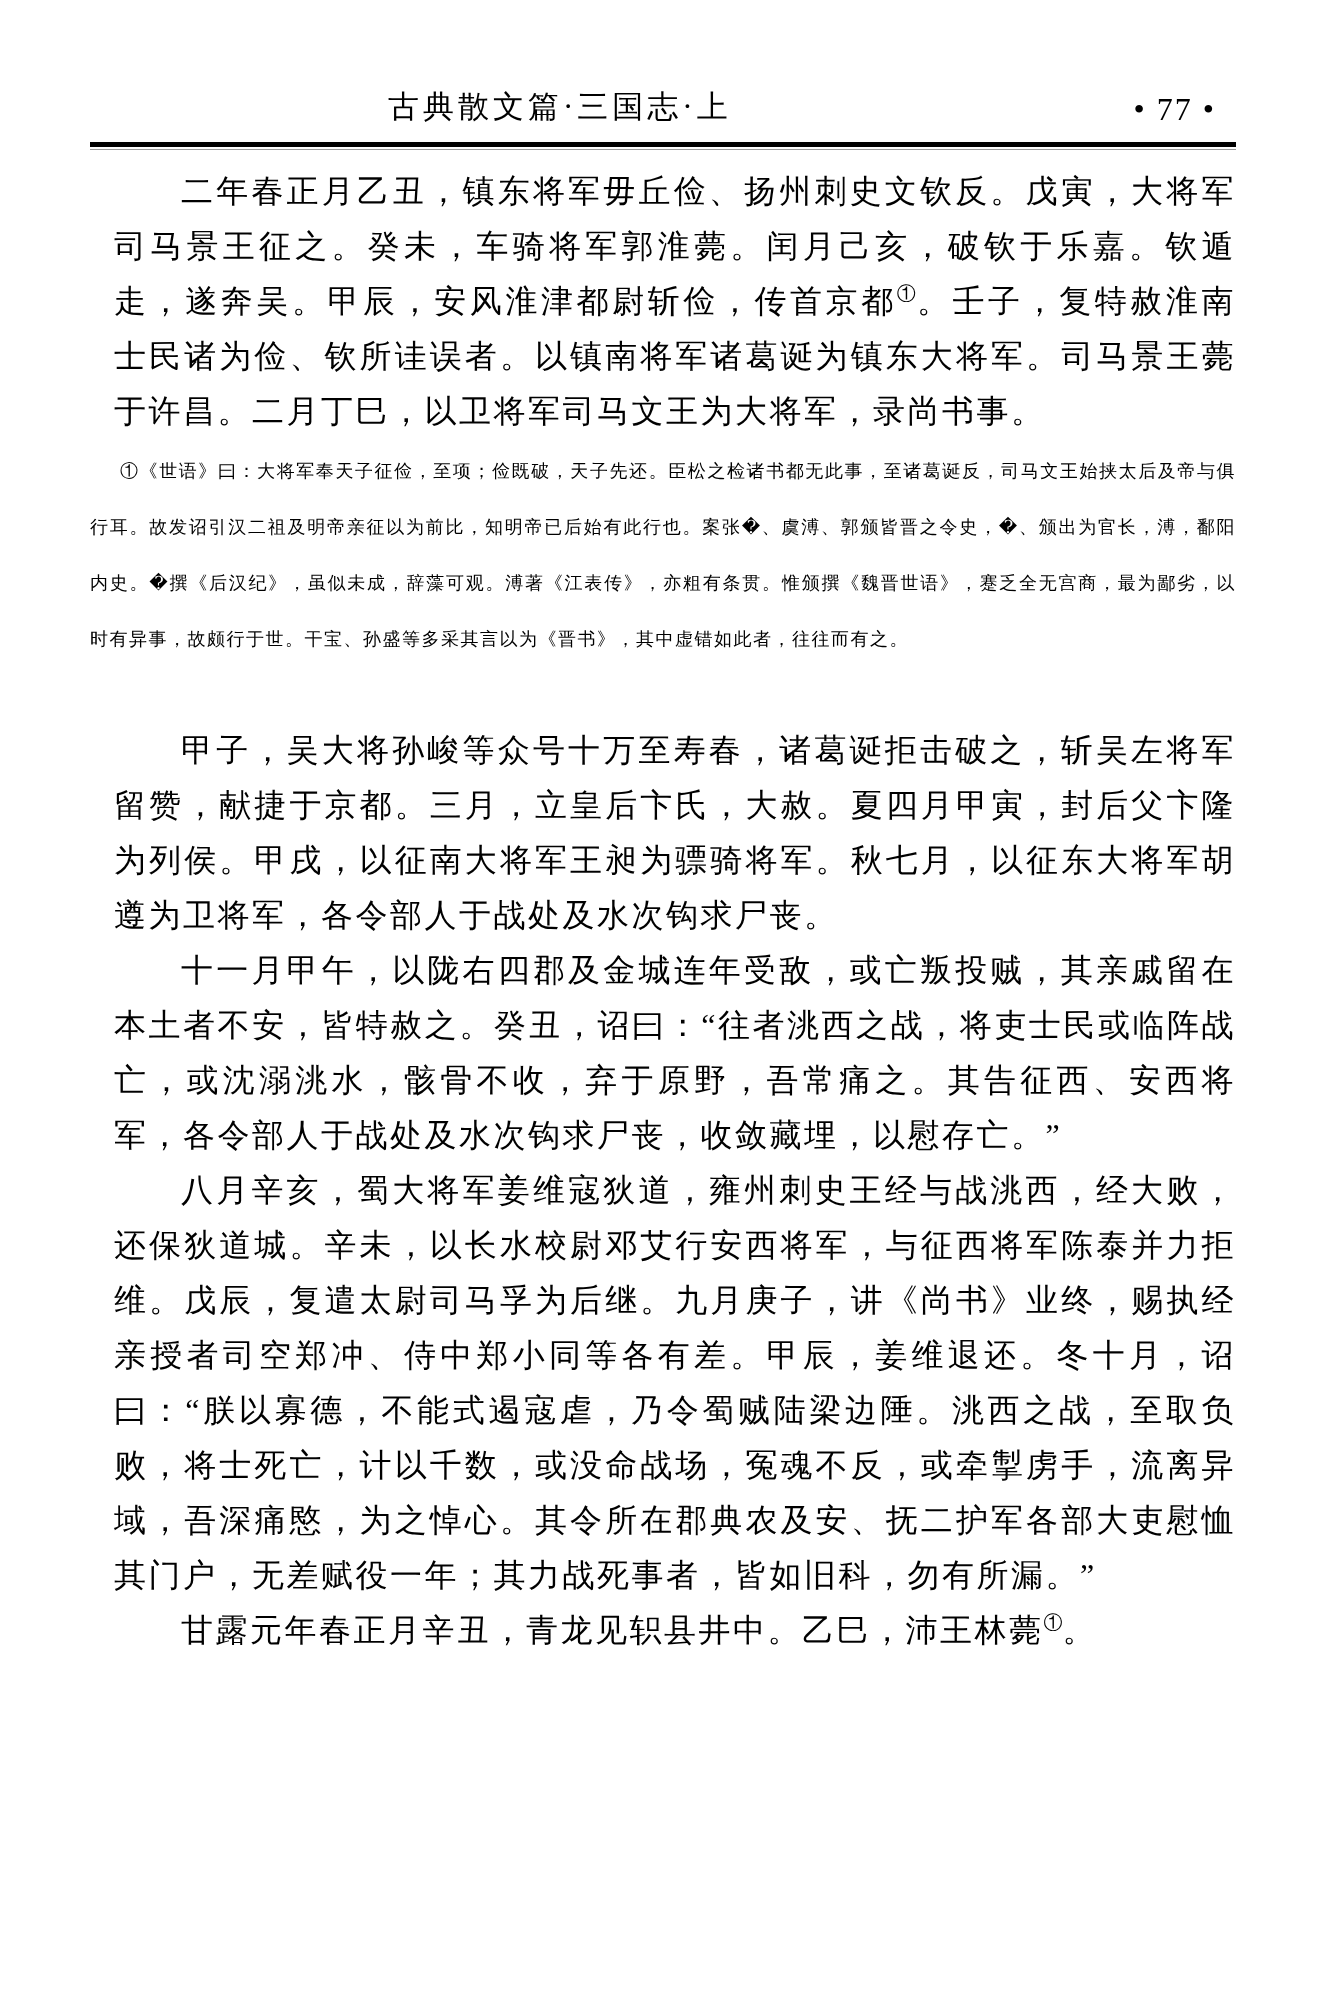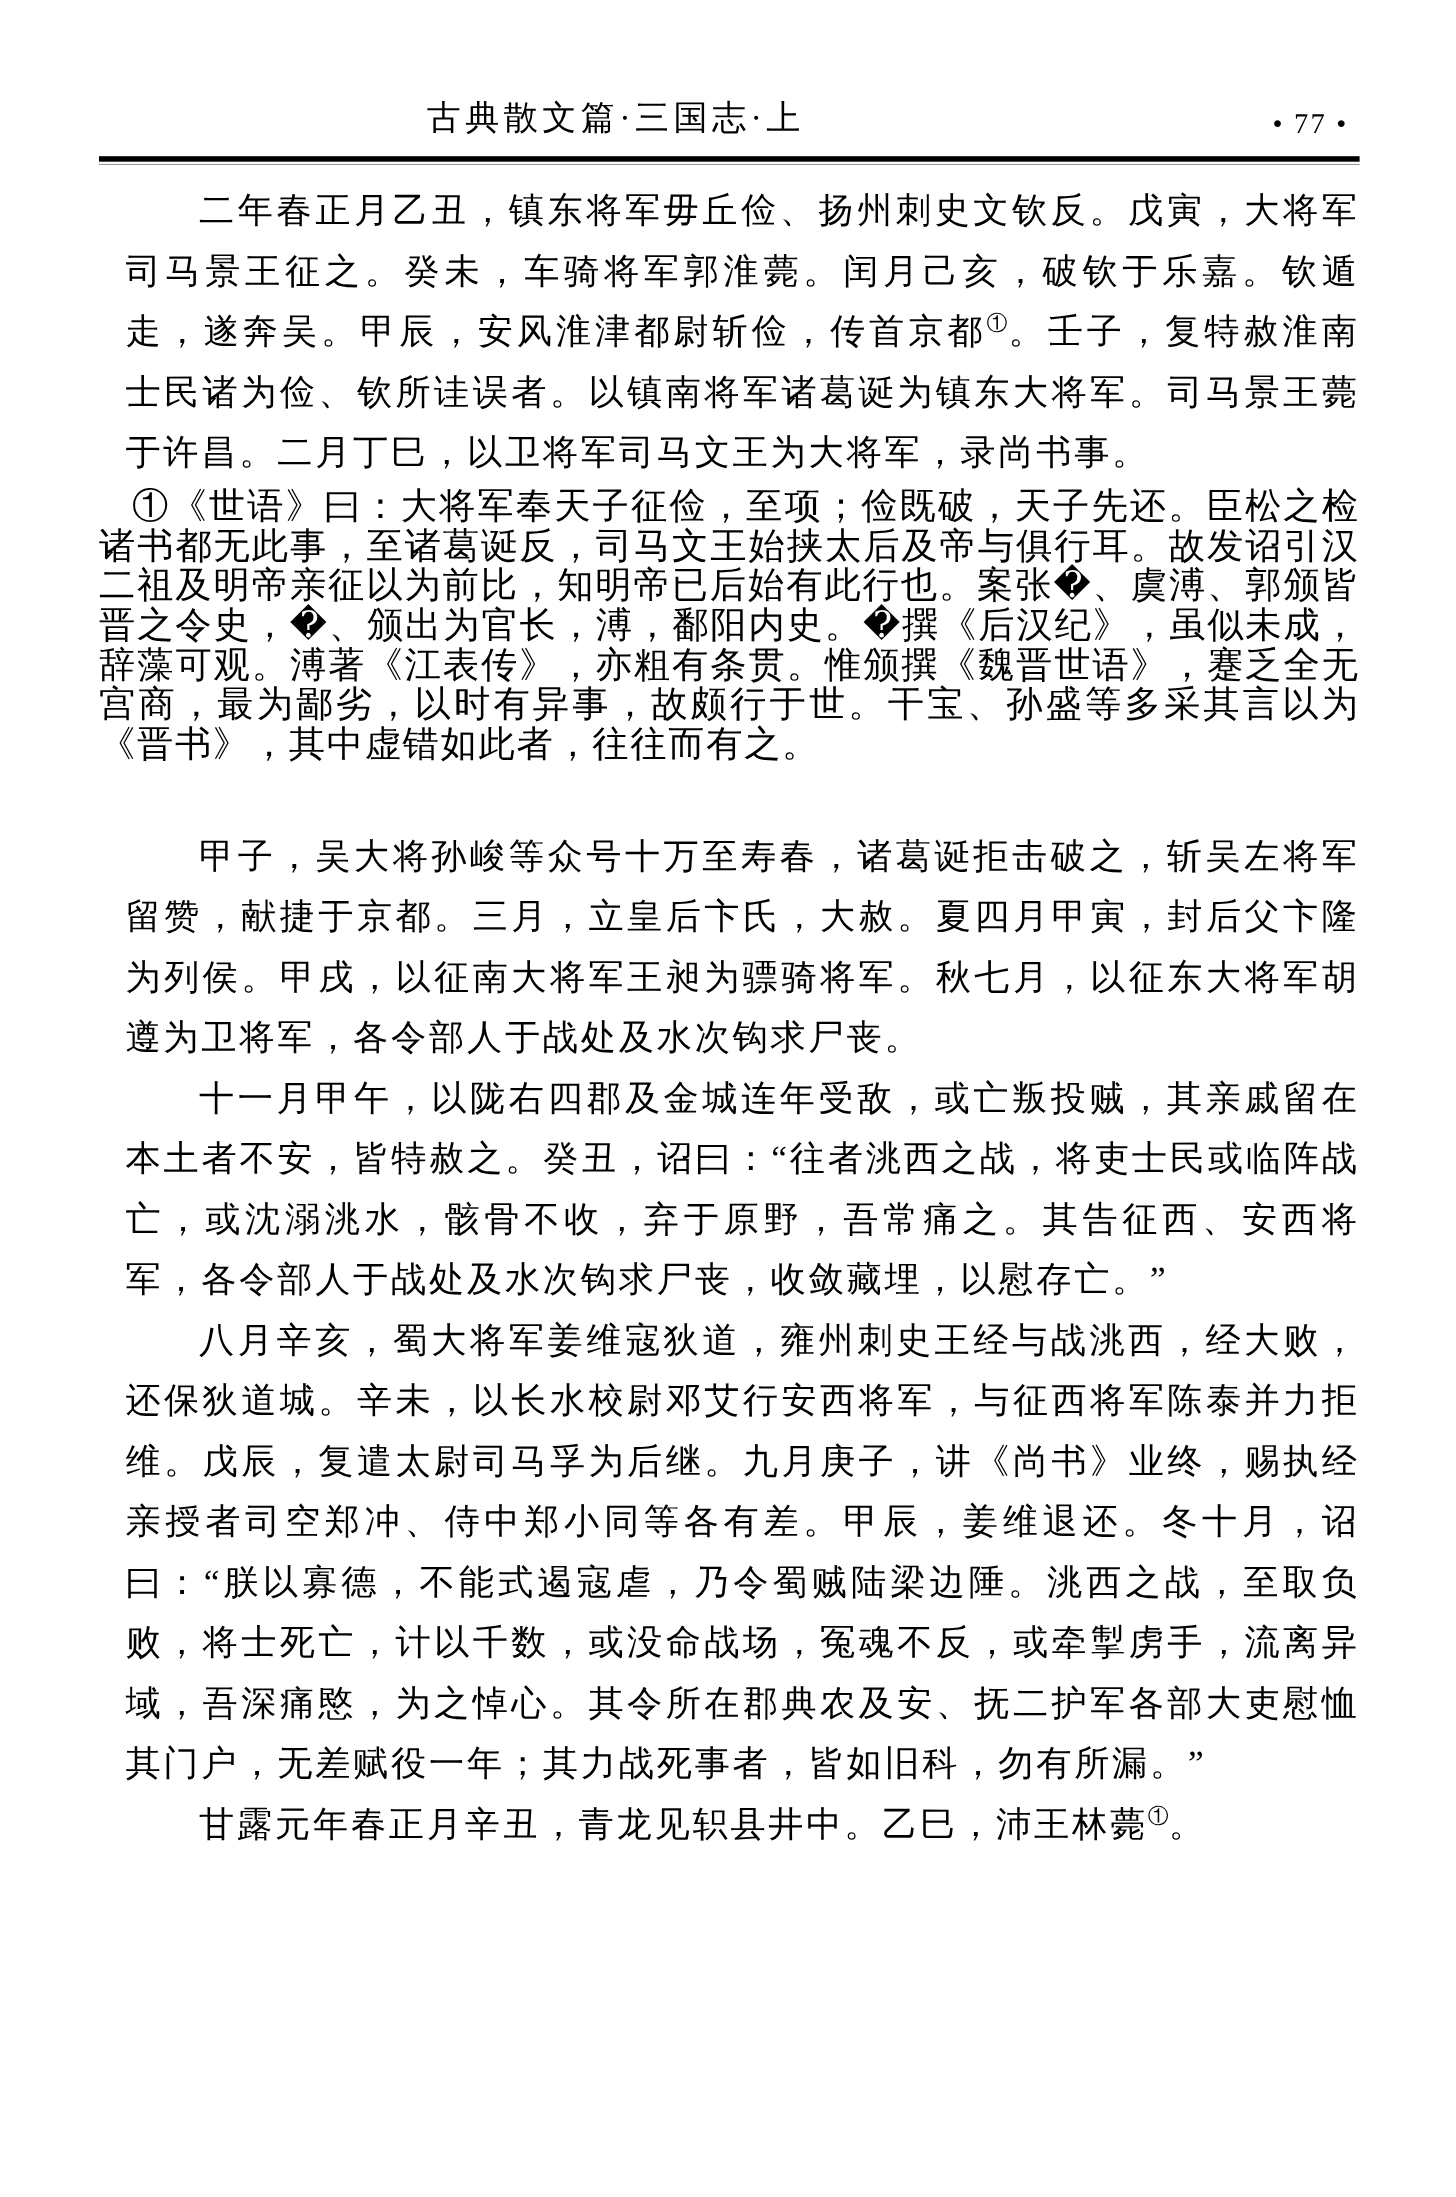--- a/index.html
+++ b/index.html
@@ -8,32 +8,32 @@
     background:#ffffff;color:#000000;overflow:hidden;
     font-family:"Liberation Serif","DejaVu Serif",serif;
     padding:78px 88px 16px 90px;
   }
   .page-header{position:relative;height:56px;}
   .running-title{
     position:absolute;left:41%;transform:translateX(-50%);
     font-size:31px;letter-spacing:4px;white-space:nowrap;bottom:6px;
   }
   .page-number{
-    position:absolute;right:10px;bottom:6px;font-size:26px;letter-spacing:2px;white-space:nowrap;
+    position:absolute;right:20px;bottom:6px;font-size:32px;letter-spacing:2px;white-space:nowrap;
   }
   .header-rule{margin-top:8px;height:5px;background:#000;}
   .header-rule-thin{margin-top:2px;height:1px;background:#9a9a9a;}
   .page-body{margin-top:14px;}
   p{margin:0;padding:0;}
   .main{
     font-size:32px;line-height:55px;letter-spacing:2.5px;
     text-align:justify;text-indent:67px;margin-left:24px;
   }
   .note{
-    font-size:33px;line-height:36px;letter-spacing:1.5px;
+    font-size:18px;line-height:56px;letter-spacing:1.5px;
     text-align:justify;text-indent:30px;margin-top:4px;
   }
   .note-gap-after{margin-bottom:56px;}
   sup.fnref{font-size:19px;vertical-align:super;line-height:0;letter-spacing:0;}
 </style>
 </head>
 <body>
 
 <div class="page">
 

